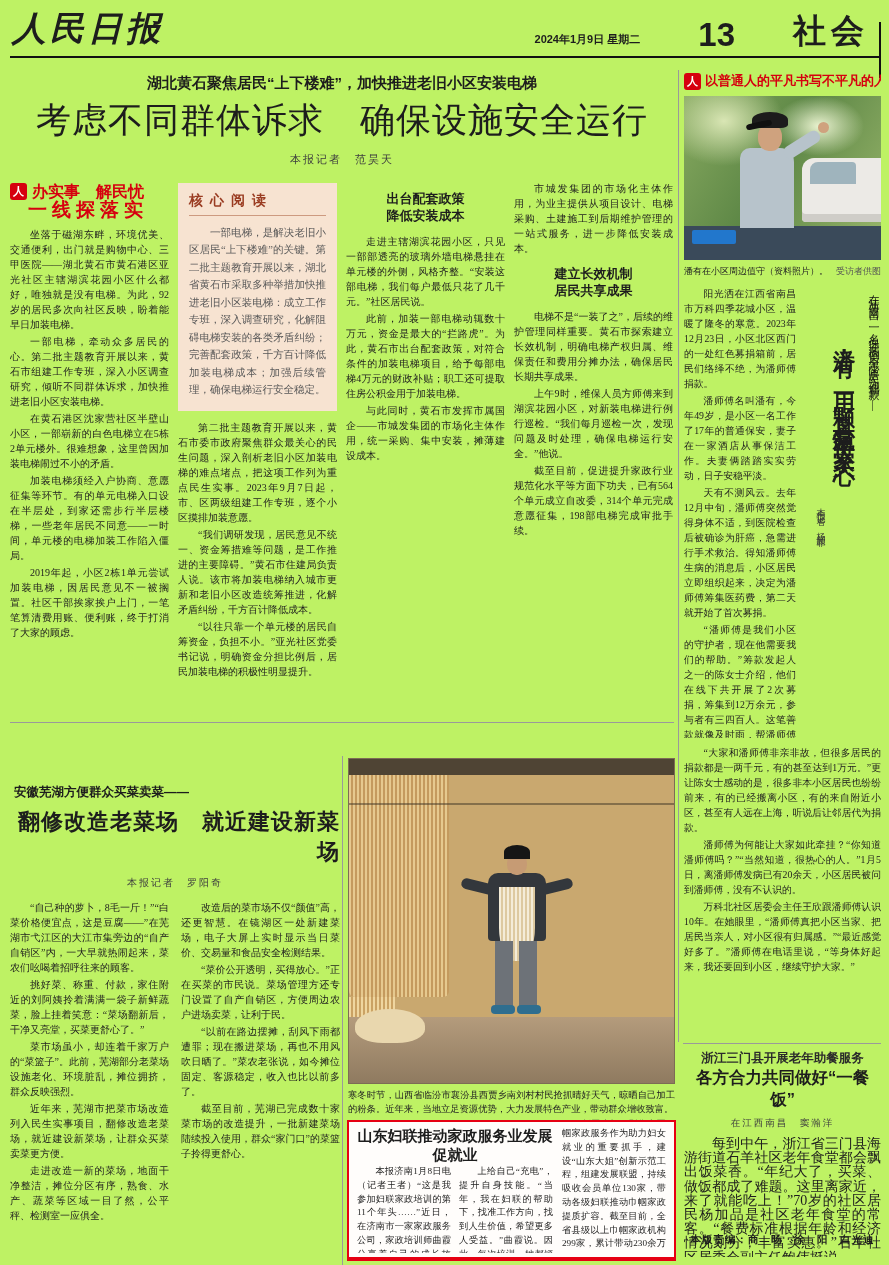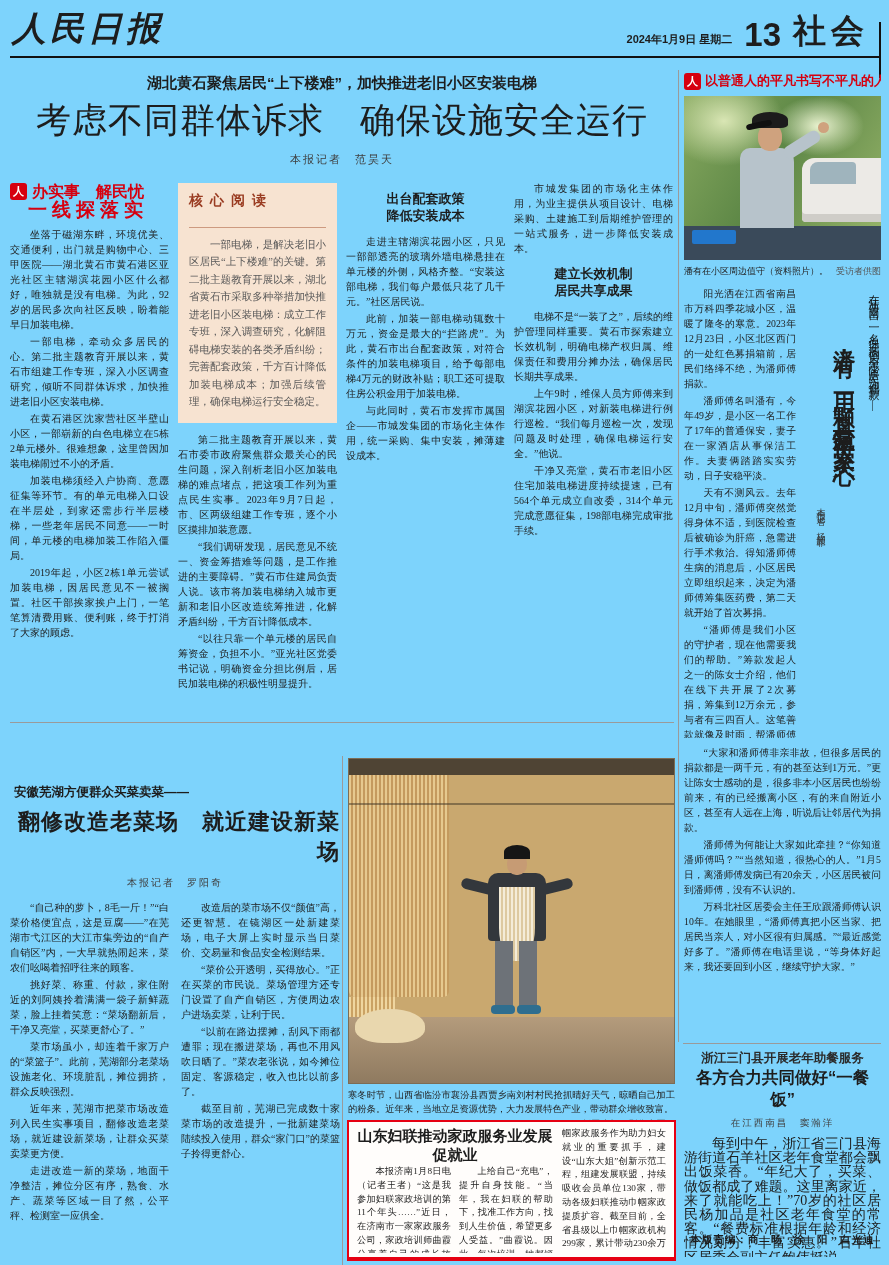--- a/index.html
+++ b/index.html
@@ -1,45 +1,45 @@
 <!DOCTYPE html>
 <html><head>
 <meta charset="utf-8">
 <style>
   html,body{margin:0;padding:0;background:#888;}
-  .page{position:relative;width:889px;height:1265px;background:#7dd3fc;overflow:hidden;
+  .page{position:relative;width:889px;height:1265px;background:#bef264;overflow:hidden;
         font-family:"Liberation Serif","DejaVu Serif",serif;color:#1d1d1d;}
   .sans{font-family:"Liberation Sans","DejaVu Sans",sans-serif;}
   
   .masthead{position:absolute;left:10px;right:10px;top:6px;height:50px;border-bottom:2px solid #111;}
   .brand{position:absolute;left:2px;bottom:4px;font-size:34px;font-weight:bold;font-style:italic;letter-spacing:4px;}
   .mast-right{position:absolute;right:10px;bottom:2px;display:flex;align-items:flex-end;gap:12px;}
   .mast-date{font-size:11px;padding-bottom:7px;font-weight:bold;}
-  .mast-pageno,.mast-section{font-size:33px;font-weight:bold;}
+  .mast-pageno,.mast-section{font-size:33px;font-weight:bold;margin-left:46px;}
   .mast-section{letter-spacing:5px;}
   .mast-stub{position:absolute;right:-2px;top:16px;width:2px;height:56px;background:#111;}
   
   .vdiv-main{position:absolute;left:678px;top:70px;width:1px;height:972px;background:#9a9a9a;}
   .hdiv-left{position:absolute;left:10px;top:722px;width:664px;height:1px;background:#9a9a9a;}
   .vdiv-bottom{position:absolute;left:342px;top:756px;width:1px;height:509px;background:#9a9a9a;}
   .hdiv-right{position:absolute;left:683px;top:1043px;width:198px;height:1px;background:#9a9a9a;}
   
   .lead{position:absolute;left:10px;top:72px;width:664px;height:648px;overflow:hidden;}
   .lead-kicker{text-align:center;font-size:15px;font-weight:bold;margin:2px 0 8px;}
   .lead-title{text-align:center;font-size:35px;font-weight:normal;letter-spacing:1px;line-height:1.1;}
   .lead-byline{text-align:center;font-size:11px;color:#3e3e3e;margin:12px 0 14px;letter-spacing:2px;}
   .lead-cols{display:flex;gap:9px;height:528px;overflow:hidden;}
   .col{width:159px;font-size:10px;line-height:15px;text-align:justify;overflow:hidden;}
   .p{margin:0 0 2px;text-indent:2em;}
   .badge-row{display:flex;align-items:center;gap:5px;color:#d6000f;font-weight:bold;font-size:16px;margin:2px 0 2px;}
   .logo-icon{width:17px;height:17px;background:#d6000f;color:#fff;border-radius:3px;display:flex;align-items:center;justify-content:center;font-size:11px;font-weight:bold;flex:0 0 auto;}
   .badge2{color:#d6000f;font-weight:bold;font-size:19px;letter-spacing:5px;margin:2px 0 10px 18px;}
   .subhead{font-size:13px;font-weight:bold;text-align:center;margin:9px 0;text-indent:0;line-height:1.35;}
   .corebox{background:#f7e3d1;padding:10px 11px 12px;margin:2px 0 9px;}
-  .corebox-title{font-size:14px;font-weight:bold;color:#9a3c22;letter-spacing:7px;padding-bottom:19px;border-bottom:1px solid #cd9a80;margin-bottom:8px;}
+  .corebox-title{font-size:14px;font-weight:bold;color:#9a3c22;letter-spacing:7px;padding-bottom:7px;border-bottom:1px solid #cd9a80;margin-bottom:8px;}
   .corebox-text{font-size:10.5px;line-height:17.5px;color:#585858;text-align:justify;text-indent:2em;}
   
   .rightcol{position:absolute;left:684px;top:72px;width:197px;height:968px;overflow:hidden;}
   .right-header{display:flex;align-items:center;gap:4px;color:#d6000f;font-weight:bold;font-size:13px;margin-bottom:6px;white-space:nowrap;}
   .guard-photo{position:relative;height:164px;overflow:hidden;background:linear-gradient(120deg,#87a95f,#5d8746 45%,#9cb86d);margin-bottom:5px;}
   .g-blob1{position:absolute;left:-20px;top:-20px;width:120px;height:90px;border-radius:50%;background:radial-gradient(closest-side,#d9e6b4,rgba(217,230,180,0));}
   .g-blob2{position:absolute;left:90px;top:0;width:90px;height:60px;border-radius:50%;background:radial-gradient(closest-side,#e9f2cf,rgba(233,242,207,0));}
   .g-car{position:absolute;left:118px;top:62px;width:86px;height:64px;background:#eceae6;border-radius:12px 8px 4px 4px;box-shadow:inset 0 -8px 0 #cfcdc8;}
   .g-carwin{position:absolute;left:126px;top:66px;width:46px;height:22px;background:#9fb4bd;border-radius:8px 4px 0 0;}
   .g-desk{position:absolute;left:0;bottom:0;width:100%;height:34px;background:#3a4a5a;}
@@ -171,21 +171,21 @@
         <div>
             <p class="p">市城发集团的市场化主体作用，为业主提供从项目设计、电梯采购、土建施工到后期维护管理的一站式服务，进一步降低安装成本。</p>
           </div>
         <div class="subhead sans">
           <span>建立长效机制</span><br>
           <span>居民共享成果</span>
         </div>
         <div>
             <p class="p">电梯不是“一装了之”，后续的维护管理同样重要。黄石市探索建立长效机制，明确电梯产权归属、维保责任和费用分摊办法，确保居民长期共享成果。</p>
             <p class="p">上午9时，维保人员方师傅来到湖滨花园小区，对新装电梯进行例行巡检。“我们每月巡检一次，发现问题及时处理，确保电梯运行安全。”他说。</p>
-            <p class="p">干净又亮堂，黄石市老旧小区住宅加装电梯进度持续提速，已有564个单元成立自改委，314个单元完成意愿征集，198部电梯完成审批手续。</p>
+            <p class="p">截至目前，促进提升家政行业规范化水平等方面下功夫，已有564个单元成立自改委，314个单元完成意愿征集，198部电梯完成审批手续。</p>
           </div>
       </div>
     </div>
   </article>
 
   <aside class="rightcol">
     <div class="right-header sans">
       <span class="logo-icon">人</span>
       <span>以普通人的平凡书写不平凡的人生</span>
     </div>

